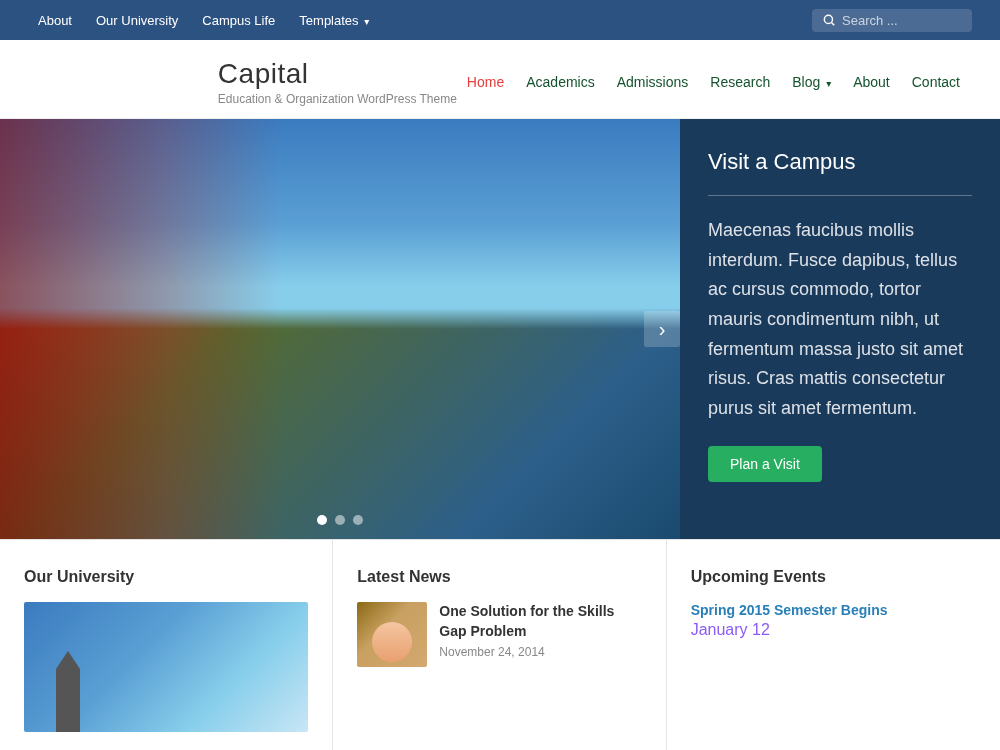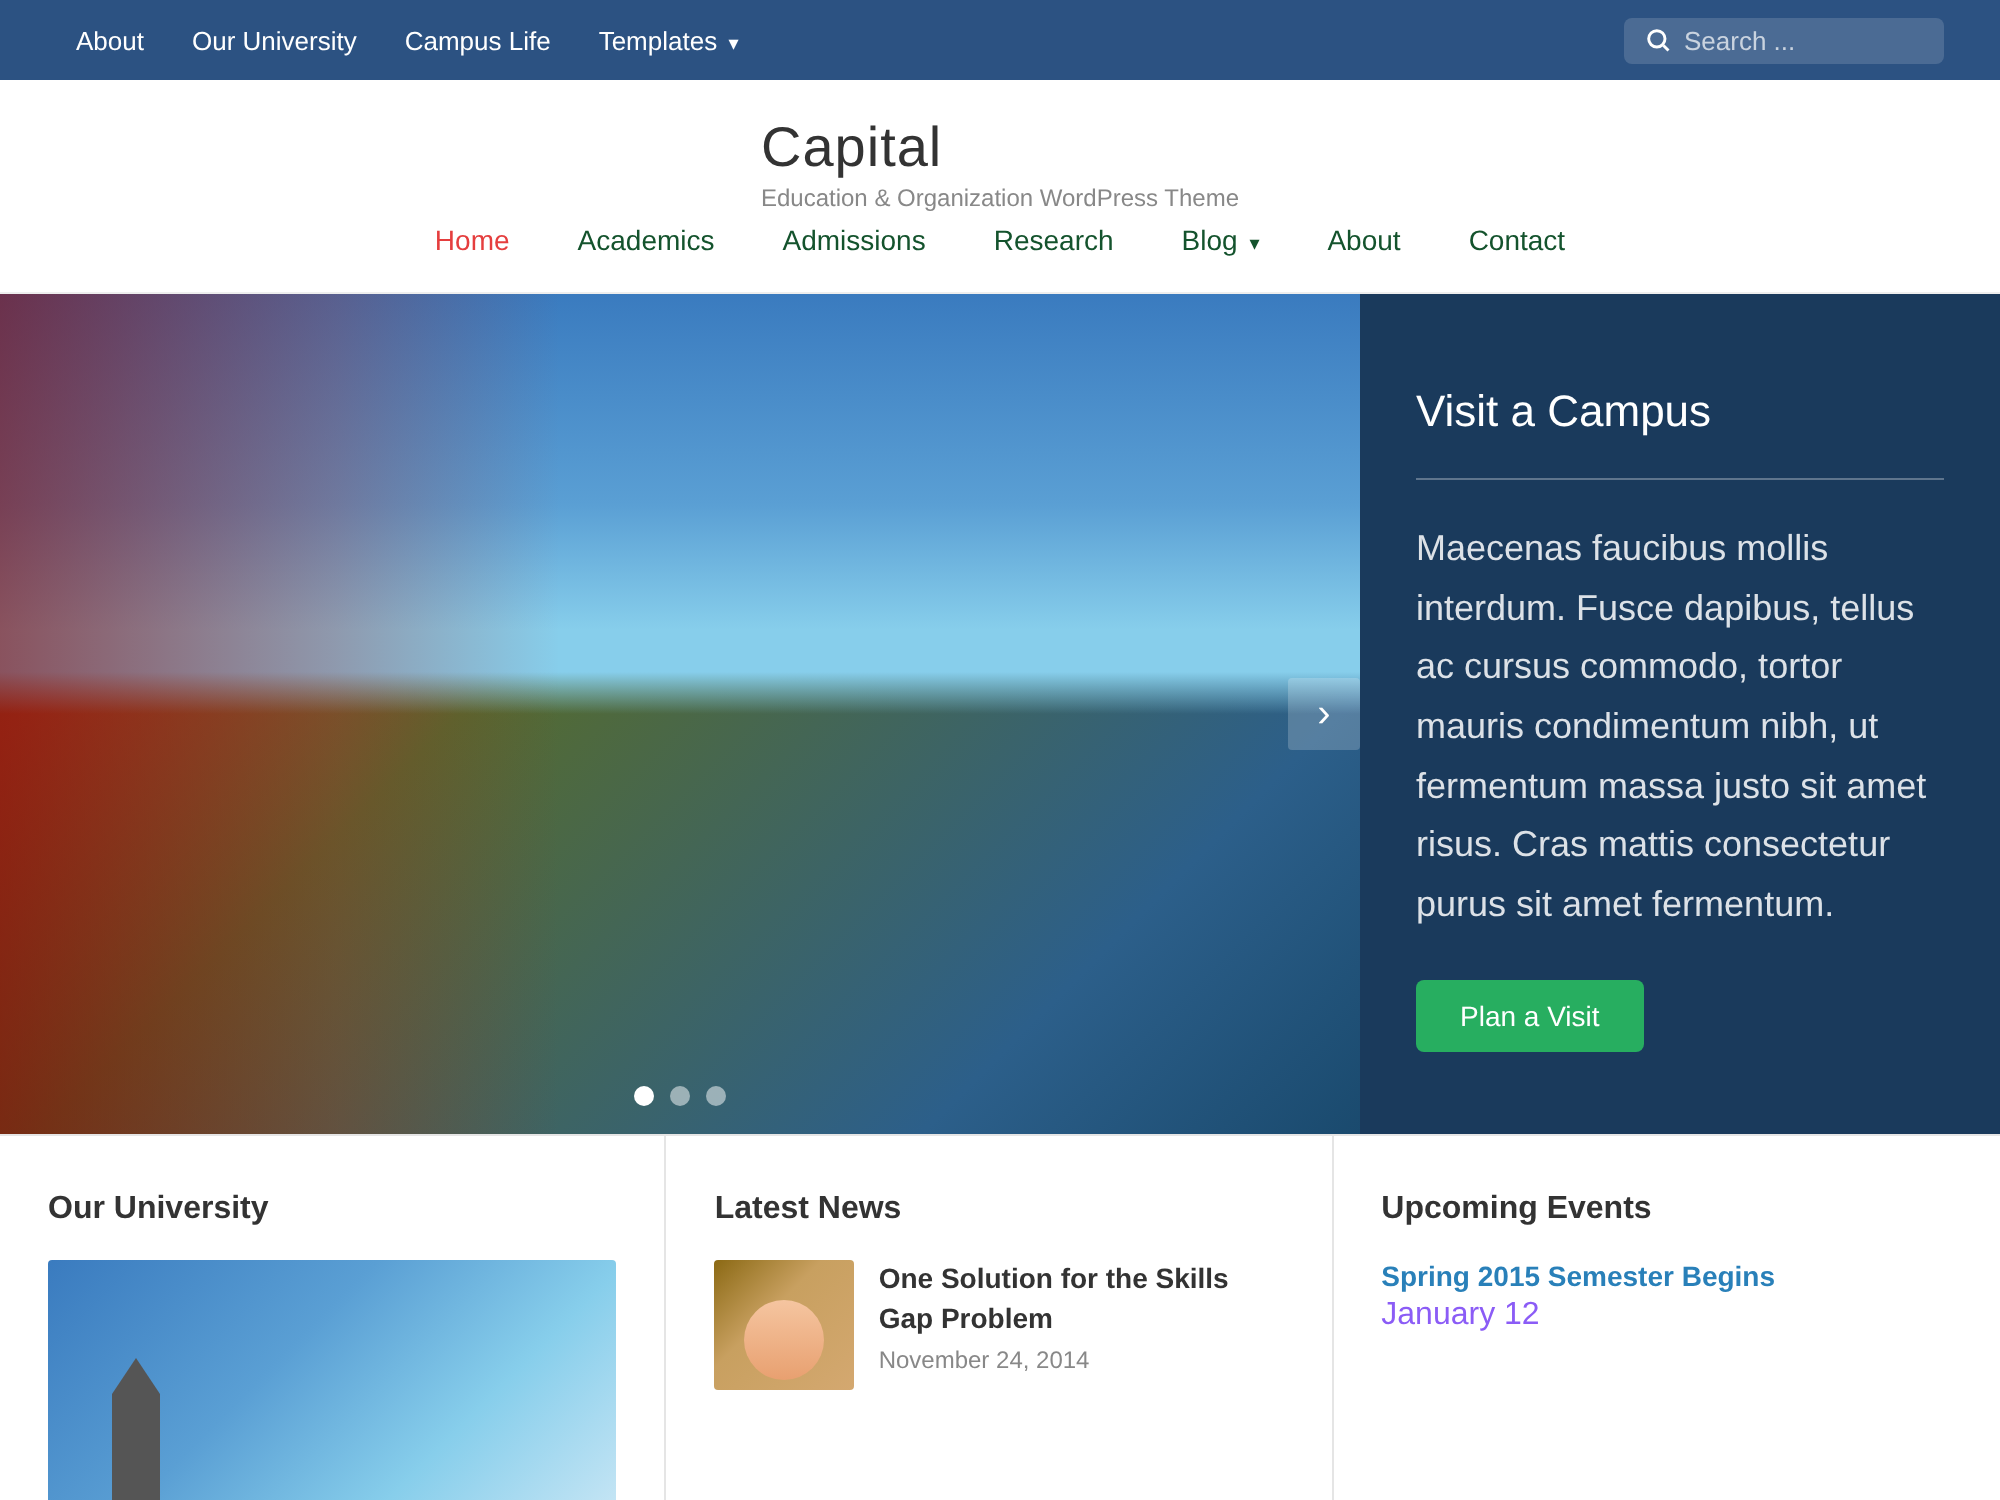--- a/index.html
+++ b/index.html
@@ -39,35 +39,34 @@
     }
     .top-bar-search input::placeholder { color: rgba(255,255,255,0.7); }
 
     
     .site-header {
       padding: 18px 30px 12px;
       display: flex;
       align-items: center;
       justify-content: flex-end;
       border-bottom: 1px solid #eee;
-      flex-direction: column;
     }
     .site-branding {}
     .site-title {
       font-size: 28px;
       font-weight: 300;
       color: #333;
       letter-spacing: 0.5px;
     }
     .site-tagline {
       font-size: 12px;
       color: #888;
       margin-top: 2px;
     }
-    .main-nav { display: flex; align-items: center; gap: 14px; }
+    .main-nav { display: flex; align-items: center; gap: 2px; }
     .main-nav a {
       text-decoration: none;
       font-size: 14px;
       color: #14532d;
       padding: 6px 10px;
       border-radius: 3px;
     }
     .main-nav a.active { color: #e53e3e; }
     .main-nav .has-dropdown { position: relative; }
     .dropdown-arrow { font-size: 10px; margin-left: 2px; }
@@ -131,21 +130,21 @@
       justify-content: center;
       border-radius: 2px;
       z-index: 10;
     }
 
     
     .hero-sidebar {
       flex: 0 0 320px;
       background: #1a3a5c;
       color: #fff;
-      padding: 46px 28px;
+      padding: 30px 28px;
       display: flex;
       flex-direction: column;
       gap: 16px;
     }
     .hero-sidebar h2 {
       font-size: 22px;
       font-weight: 400;
       color: #fff;
     }
     .hero-sidebar hr {

